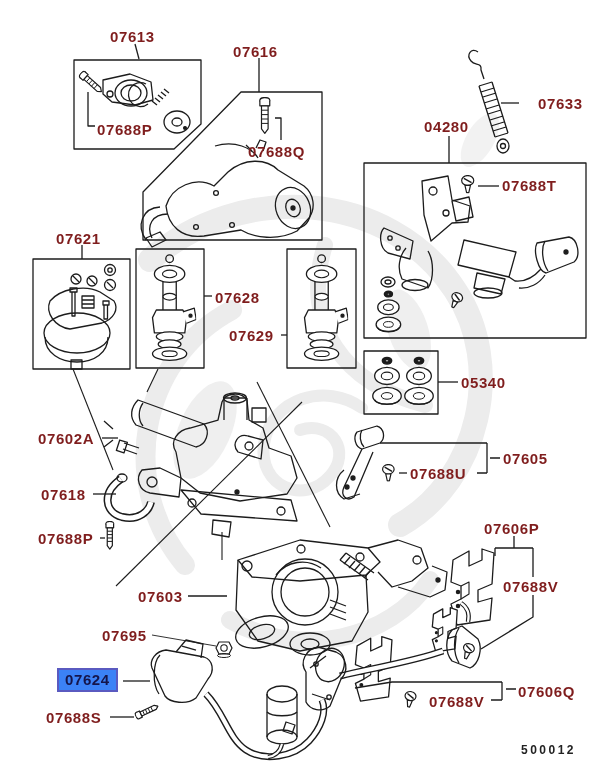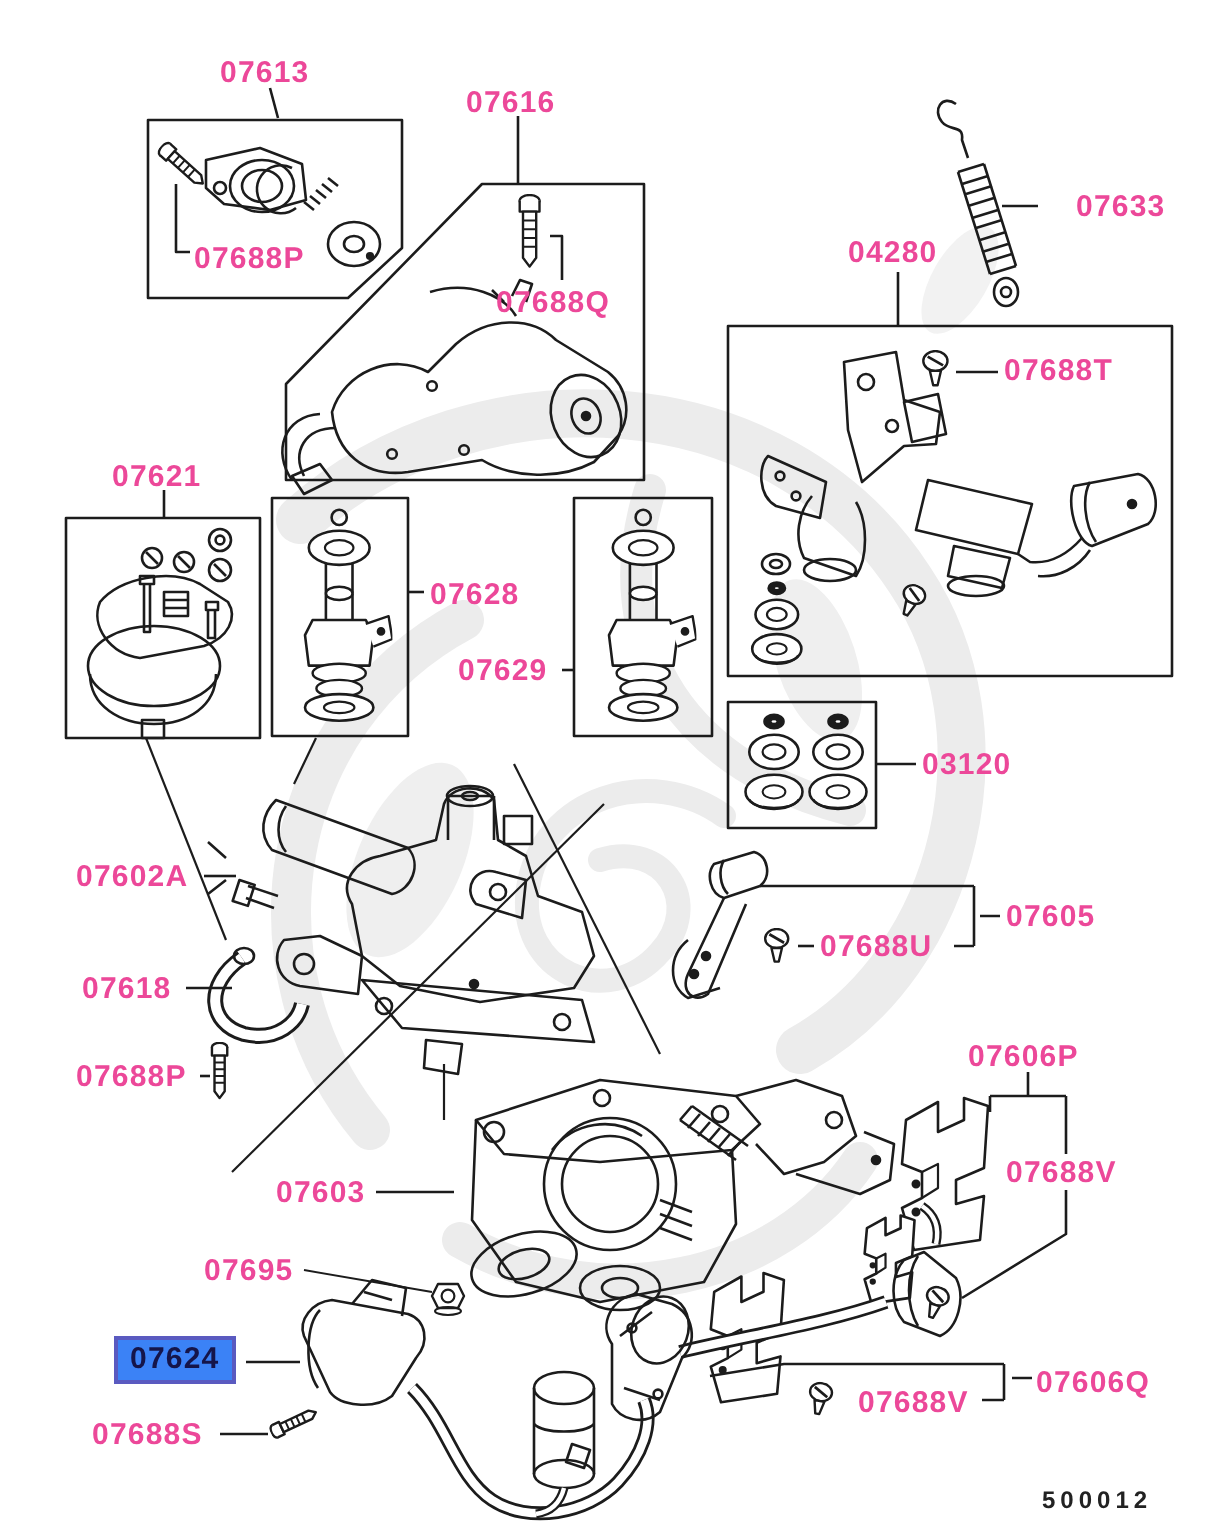--- a/index.html
+++ b/index.html
@@ -6,21 +6,21 @@
   body{
     width:609px;height:768px;position:relative;background:#ffffff;overflow:hidden;
     font-family:"Liberation Sans", sans-serif;
   }
   #canvas{position:absolute;left:0;top:0;width:609px;height:768px;}
   .lbl{
     position:absolute;
     font-weight:bold;
     font-size:15px;
     letter-spacing:0.6px;
-    color:#ec4899;
+    color:#7f1d1d;
     white-space:nowrap;
     line-height:1;
   }
   .lbl-highlight{
     background:#3b82f6;
     border:2px solid #5a5ac0;
     color:#15154a;
     padding:2px 6px 3px 6px;
   }
   .figcode{
@@ -339,21 +339,21 @@
   <div class="lbl" style="left:110px;top:29px">07613</div>
   <div class="lbl" style="left:233px;top:44px">07616</div>
   <div class="lbl" style="left:97px;top:122px">07688P</div>
   <div class="lbl" style="left:248px;top:144px">07688Q</div>
   <div class="lbl" style="left:538px;top:96px">07633</div>
   <div class="lbl" style="left:424px;top:119px">04280</div>
   <div class="lbl" style="left:502px;top:178px">07688T</div>
   <div class="lbl" style="left:56px;top:231px">07621</div>
   <div class="lbl" style="left:215px;top:290px">07628</div>
   <div class="lbl" style="left:229px;top:328px">07629</div>
-  <div class="lbl" style="left:461px;top:375px">03120</div>
+  <div class="lbl" style="left:461px;top:375px">05340</div>
   <div class="lbl" style="left:38px;top:431px">07602A</div>
   <div class="lbl" style="left:503px;top:451px">07605</div>
   <div class="lbl" style="left:410px;top:466px">07688U</div>
   <div class="lbl" style="left:41px;top:487px">07618</div>
   <div class="lbl" style="left:484px;top:521px">07606P</div>
   <div class="lbl" style="left:38px;top:531px">07688P</div>
   <div class="lbl" style="left:503px;top:579px">07688V</div>
   <div class="lbl" style="left:138px;top:589px">07603</div>
   <div class="lbl" style="left:102px;top:628px">07695</div>
   <div class="lbl lbl-highlight" style="left:57px;top:668px">07624</div>

